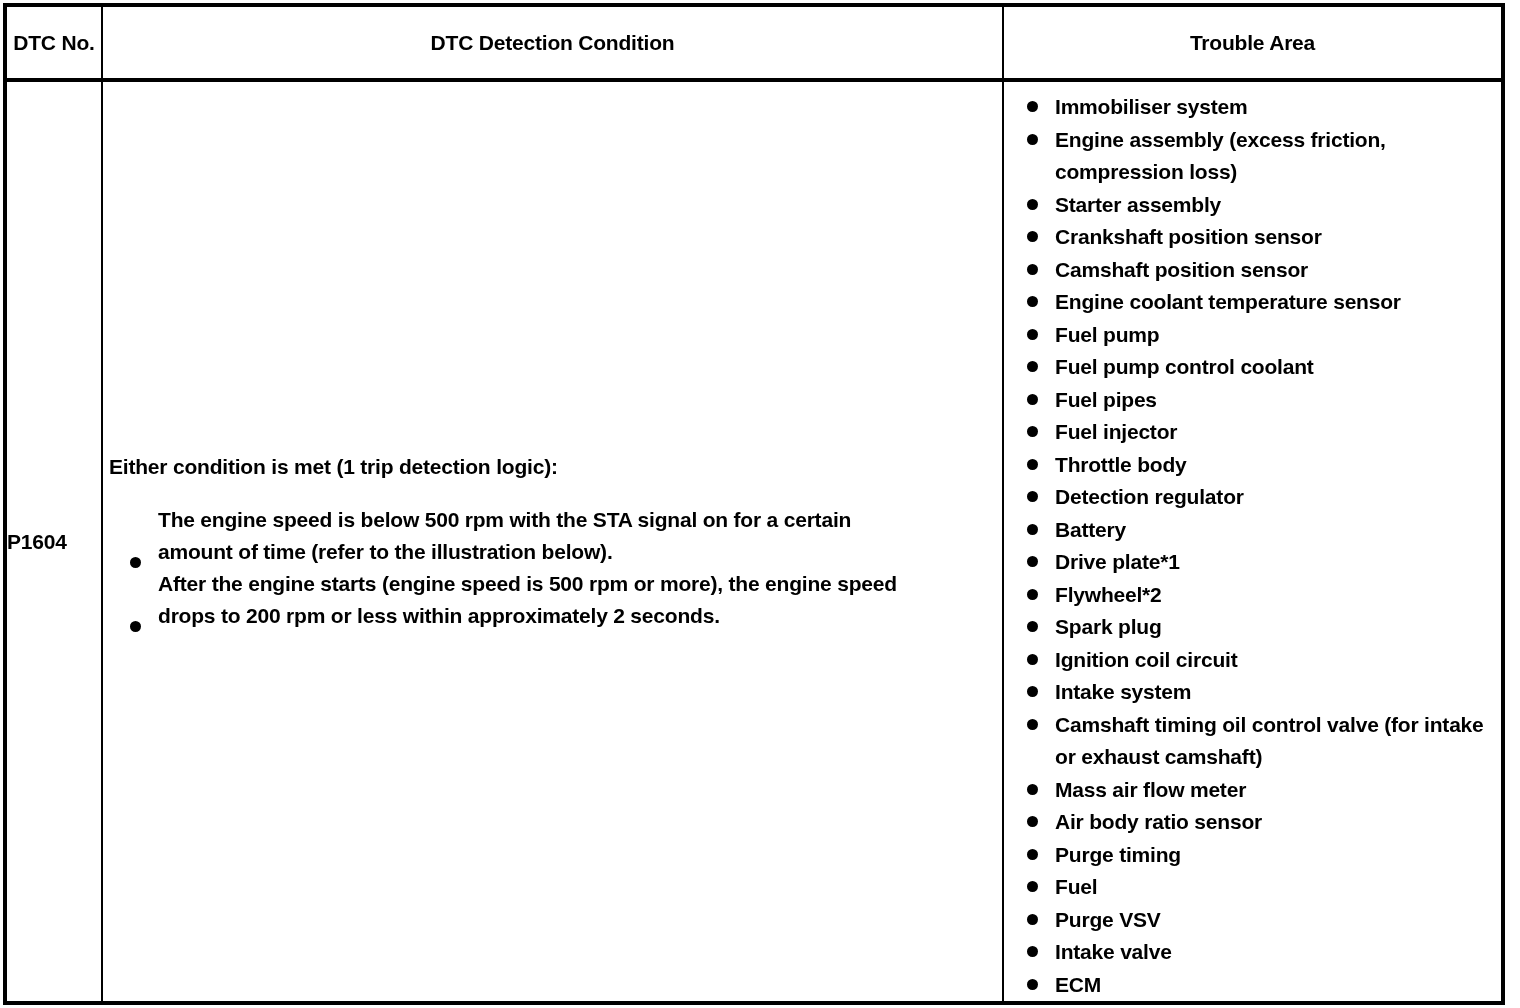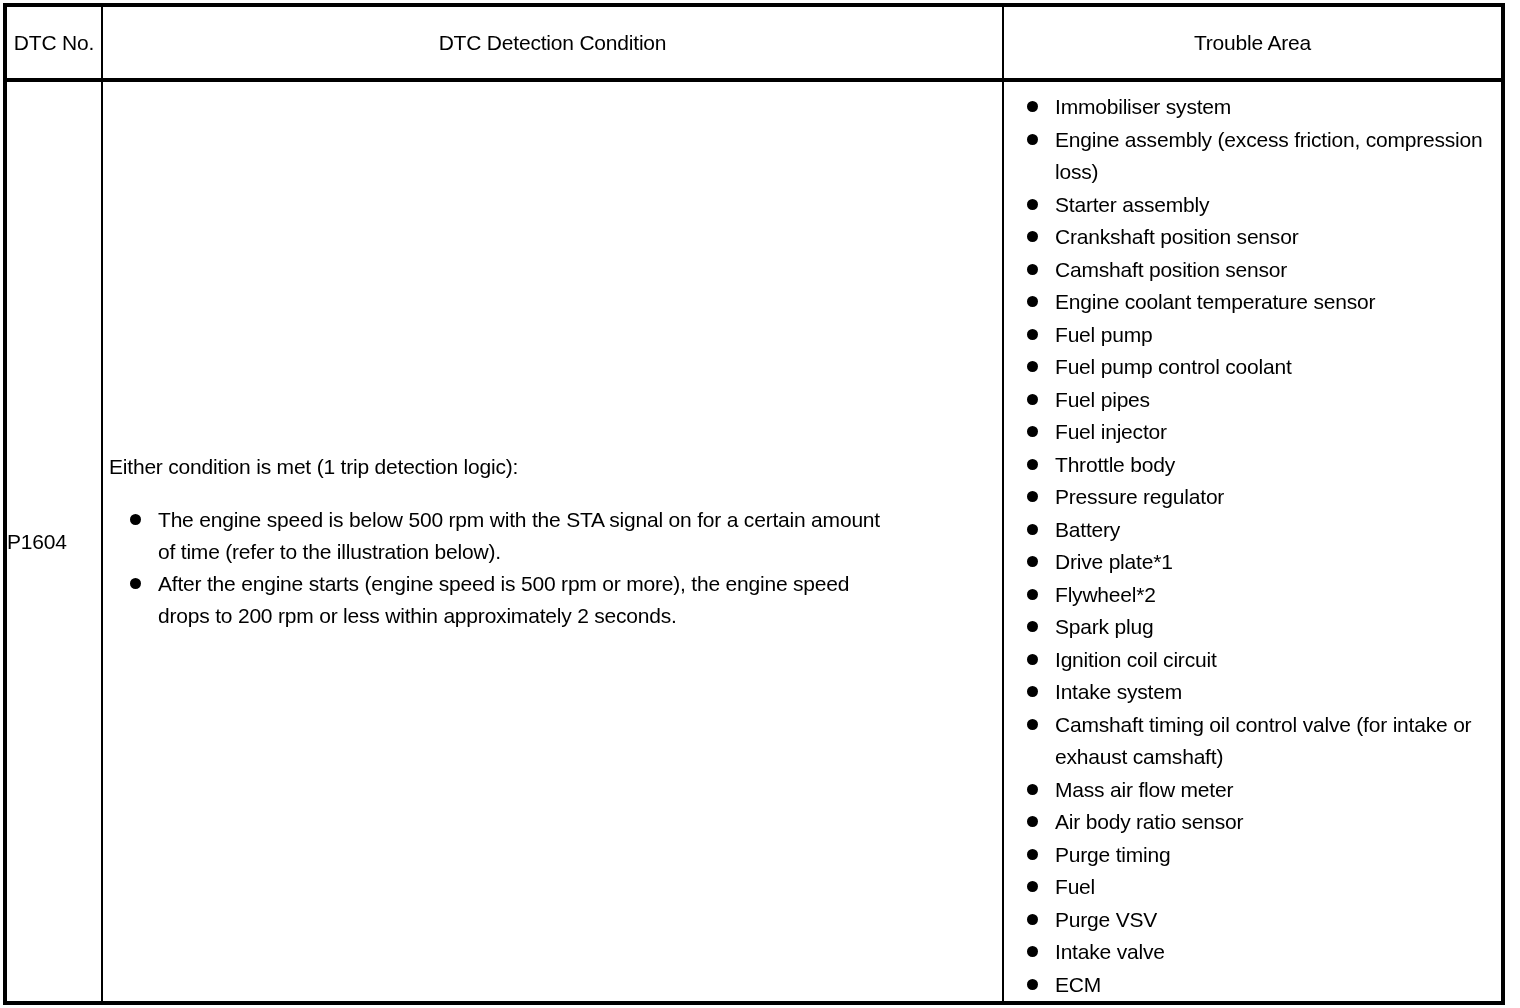--- a/index.html
+++ b/index.html
@@ -18,26 +18,26 @@
     background: #ffffff;
   }
   table.dtc {
     position: absolute;
     left: 3px; top: 3px;
     width: 1502px; height: 999px;
     border-collapse: collapse;
     border: 4px solid #000000;
     table-layout: fixed;
   }
-  th, td { border: 2px solid #000000; }
+  th, td { border: 2px solid #000000; font-weight: bold; }
   thead th {
     height: 75px;
     border-bottom: 4px solid #000000;
     font-size: 21px;
-    font-weight: normal;
+    font-weight: bold;
     vertical-align: middle;
     line-height: 27px;
     letter-spacing: -0.2px;
   }
   td.col-dtc {
     vertical-align: middle;
     font-size: 21px;
     letter-spacing: -0.2px;
   }
   td.col-cond {
@@ -58,20 +58,21 @@
     line-height: 32px;
     margin-bottom: 21px;
   }
   ul.cond-list {
     list-style: none;
     padding-left: 21px;
   }
   ul.cond-list li {
     display: flex;
     line-height: 32px;
+    align-items: flex-end;
   }
   .cond-text { max-width: 740px; }
   ul.trouble-list {
     list-style: none;
     padding-left: 23px;
   }
   ul.trouble-list li {
     display: flex;
     line-height: 32.5px;
   }
@@ -160,21 +161,21 @@
               <li>
                 <span class="bullet"></span>
                 <span class="ta-text">Fuel injector</span>
               </li>
               <li>
                 <span class="bullet"></span>
                 <span class="ta-text">Throttle body</span>
               </li>
               <li>
                 <span class="bullet"></span>
-                <span class="ta-text">Pressure regulator</span>
+                <span class="ta-text">Detection regulator</span>
               </li>
               <li>
                 <span class="bullet"></span>
                 <span class="ta-text">Battery</span>
               </li>
               <li>
                 <span class="bullet"></span>
                 <span class="ta-text">Drive plate*1</span>
               </li>
               <li>

